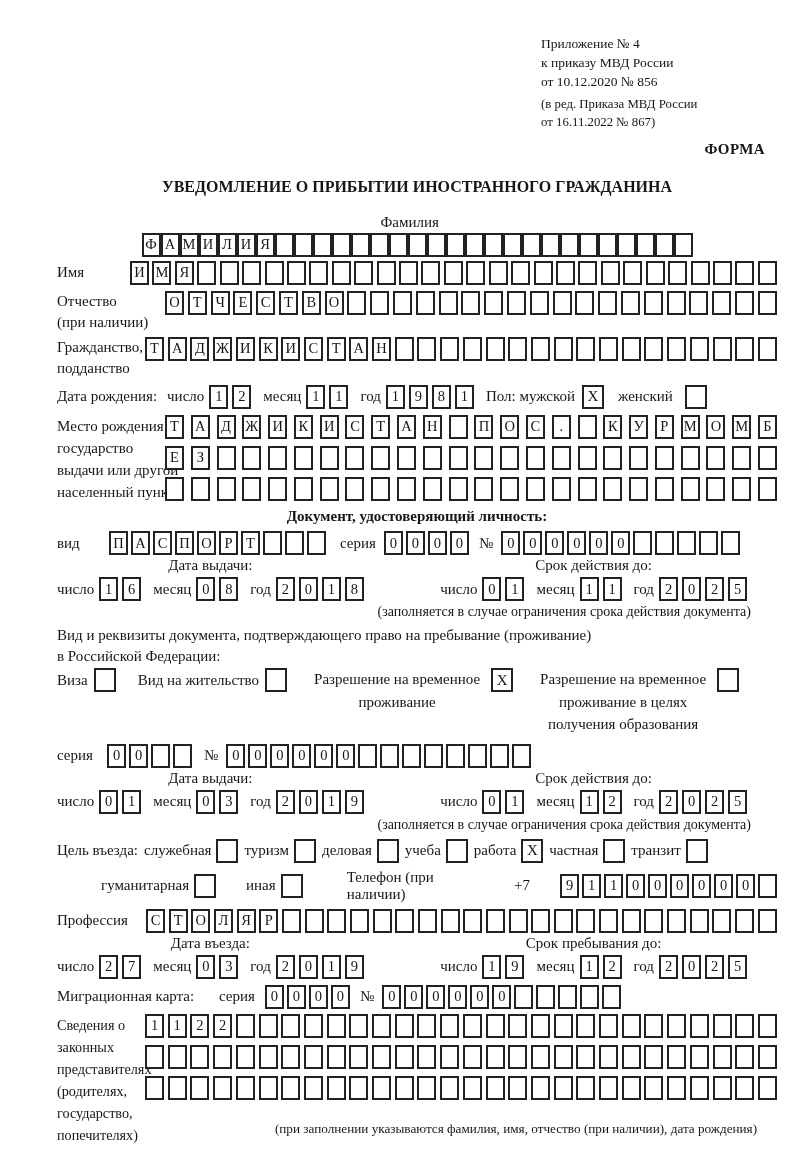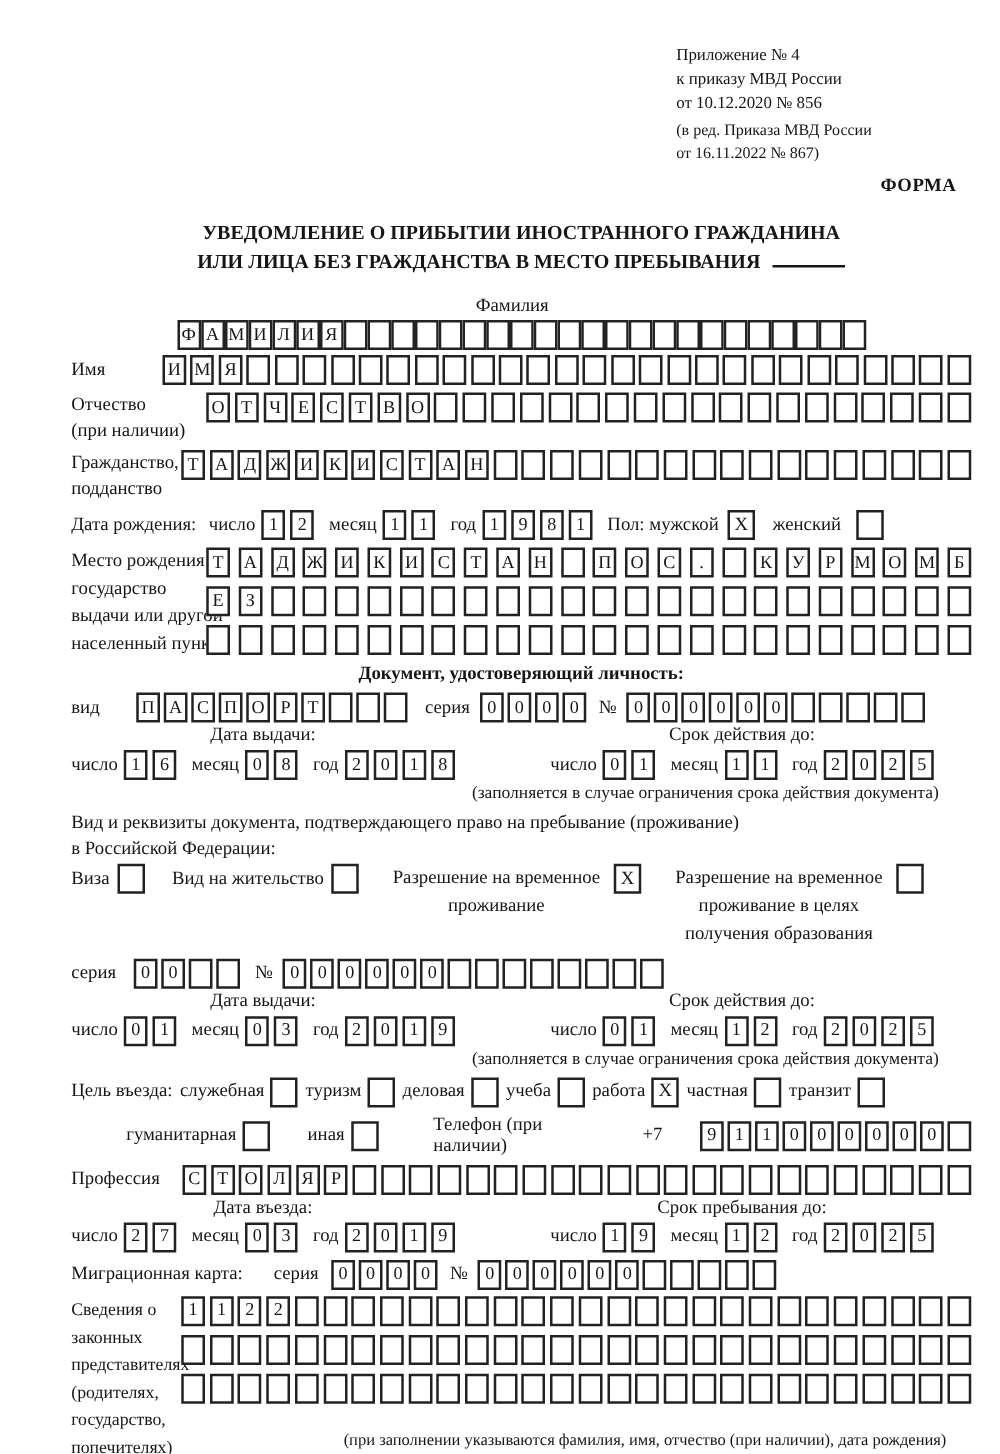--- a/index.html
+++ b/index.html
@@ -87,23 +87,20 @@
     <div>к приказу МВД России</div>
     <div>от 10.12.2020 № 856</div>
     <div class="sub first">(в ред. Приказа МВД России</div>
     <div class="sub">от 16.11.2022 № 867)</div>
   </div>
 
   <div class="forma">ФОРМА</div>
 
   <div class="title">
     <div>УВЕДОМЛЕНИЕ О ПРИБЫТИИ ИНОСТРАННОГО ГРАЖДАНИНА</div>
-    <div>
-      <span>ИЛИ ЛИЦА БЕЗ ГРАЖДАНСТВА В МЕСТО ПРЕБЫВАНИЯ</span><span class="tline"></span>
-    </div>
   </div>
 
 
   <div class="frow mt14">
     <span class="flabel w73">Фамилия</span>
     <div class="boxrow grow">
         <span class="box">Ф</span>
         <span class="box">А</span>
         <span class="box">М</span>
         <span class="box">И</span>

